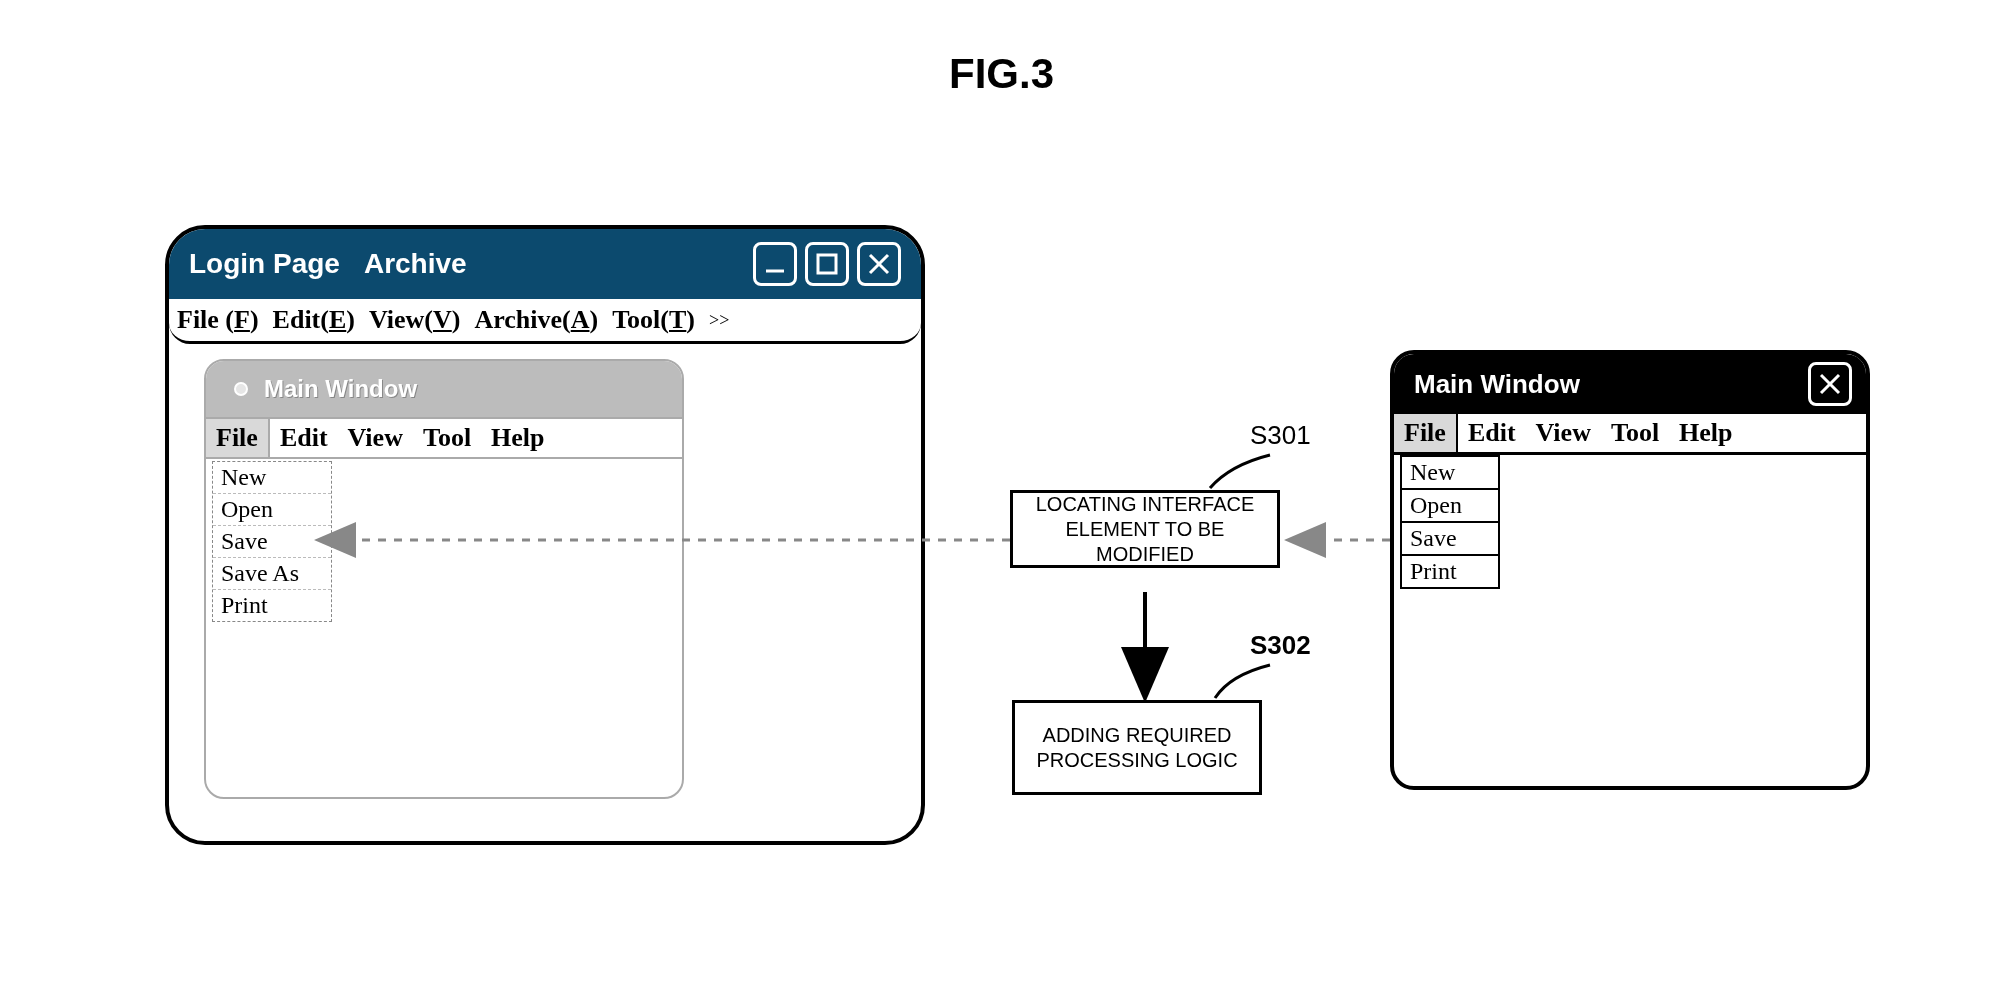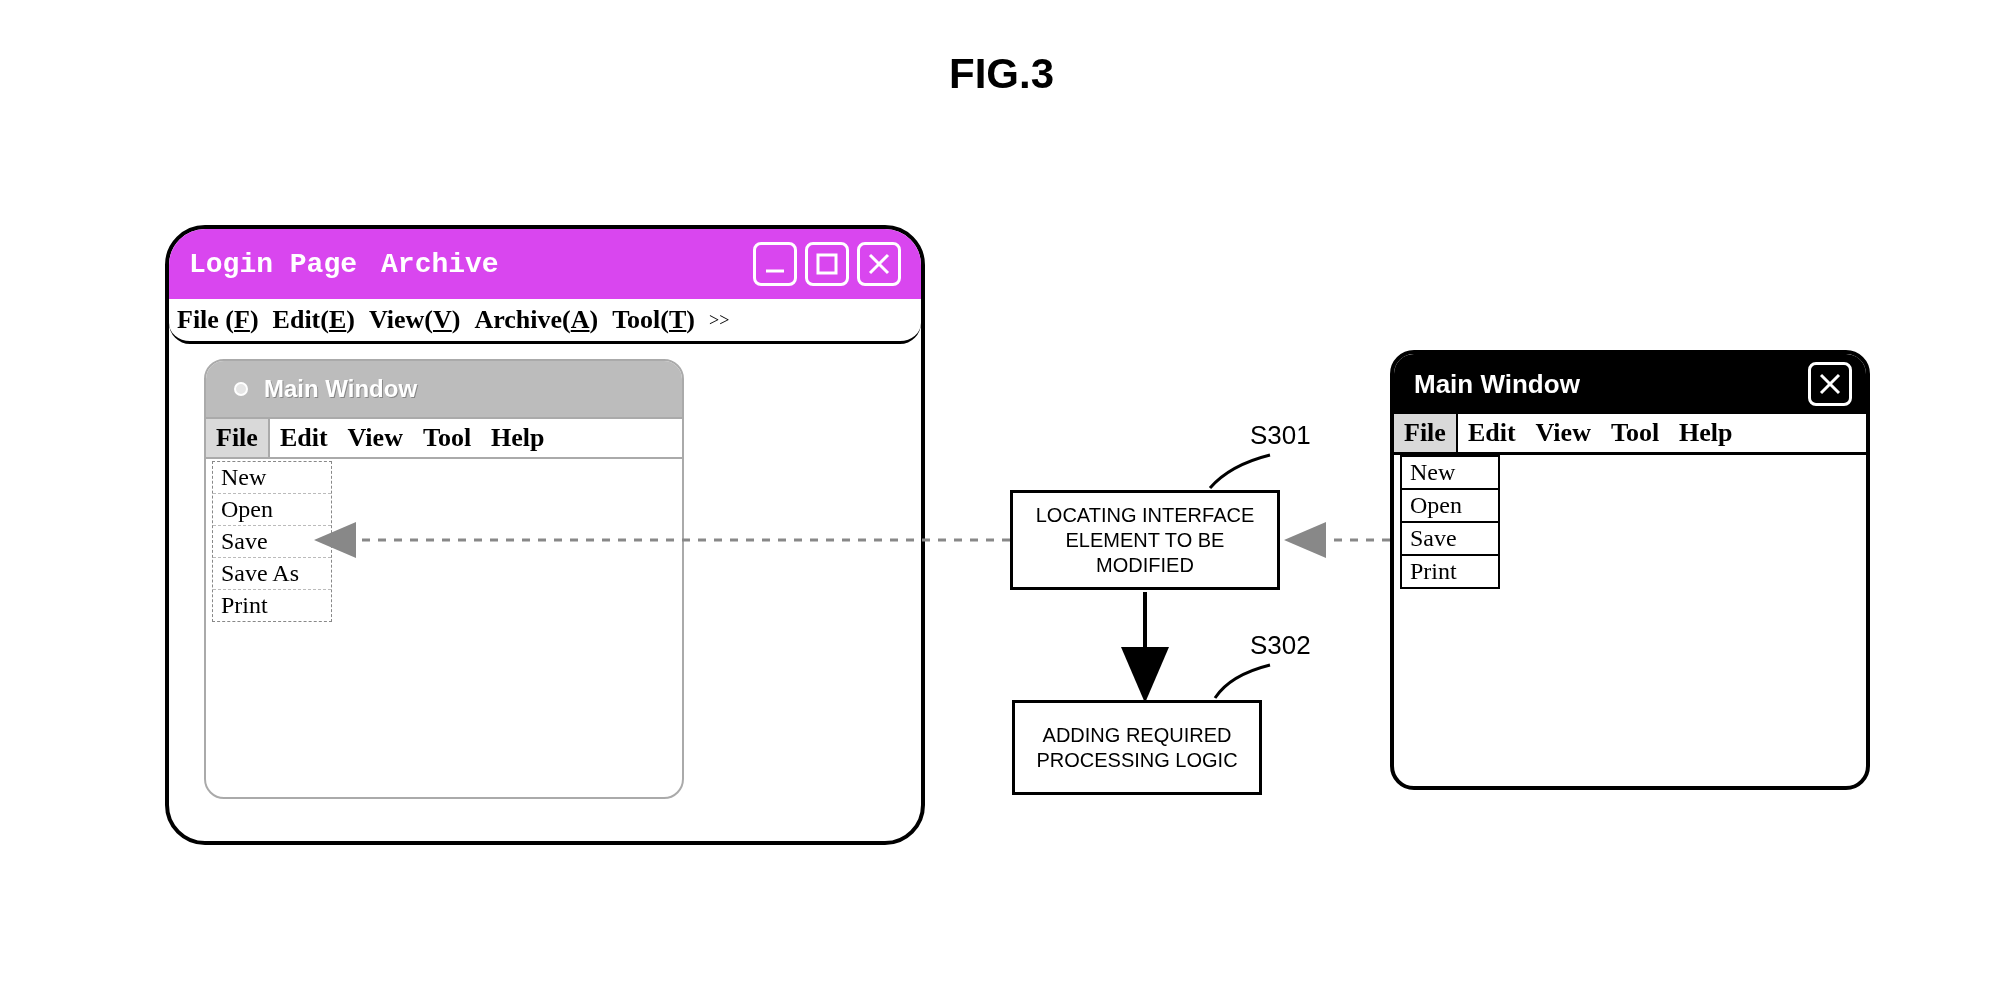--- a/index.html
+++ b/index.html
@@ -26,27 +26,27 @@
     left: 165px;
     top: 225px;
     width: 760px;
     height: 620px;
     border: 4px solid #000;
     border-radius: 40px;
     background: #fff;
     overflow: hidden;
   }
   .browser-titlebar {
-    background: #d946ef;
+    background: #0c4a6e;
     color: #fff;
     height: 70px;
     display: flex;
     align-items: center;
     padding: 0 20px;
-    font-family: Liberation Mono, monospace;
+    font-family: Liberation Sans, sans-serif;
     font-weight: bold;
     font-size: 28px;
     gap: 24px;
   }
   .browser-titlebar .title-text { flex: 0 0 auto; }
   .browser-titlebar .spacer { flex: 1; }
   .win-controls { display: flex; gap: 8px; }
   .win-btn {
     width: 44px; height: 44px;
     border: 3px solid #fff;
@@ -180,30 +180,30 @@
     background: #fff;
     font-family: Arial, sans-serif;
     font-size: 20px;
     text-align: center;
     display: flex;
     align-items: center;
     justify-content: center;
     padding: 6px 10px;
     line-height: 1.25;
   }
-  .flow-box.b1 { left: 1010px; top: 490px; width: 270px; height: 100px; }
+  .flow-box.b1 { left: 1010px; top: 490px; width: 270px; height: 78px; }
   .flow-box.b2 { left: 1012px; top: 700px; width: 250px; height: 95px; }
 
   .step-label {
     position: absolute;
     font-family: Arial, sans-serif;
     font-size: 26px;
   }
   .step-label.s1 { left: 1250px; top: 420px; }
-  .step-label.s2 { left: 1250px; top: 630px; }
+  .step-label.s2 { left: 1250px; top: 630px; font-weight: bold; }
 
   
   svg.overlay {
     position: absolute;
     left: 0; top: 0;
     width: 2003px; height: 981px;
     pointer-events: none;
   }
 </style>
 </head>

